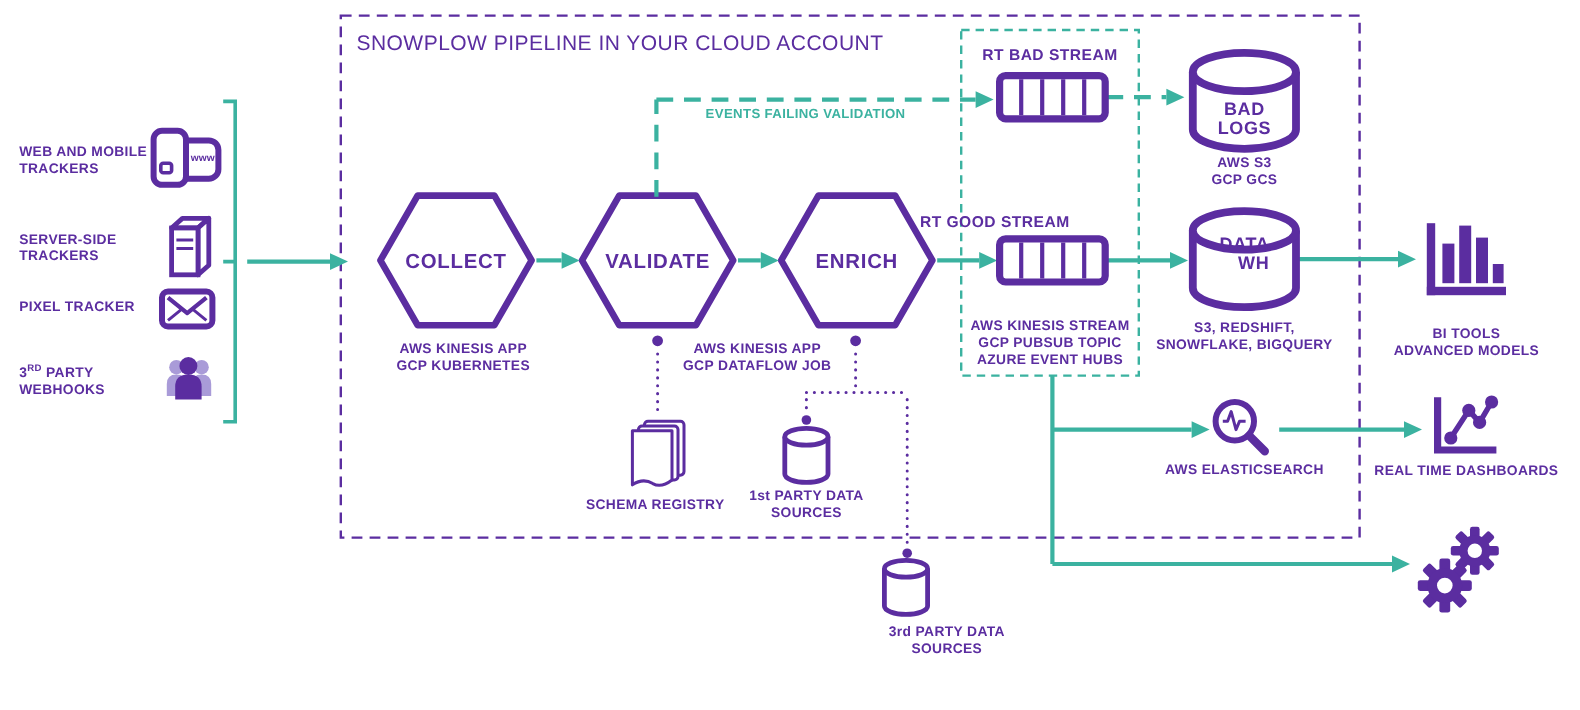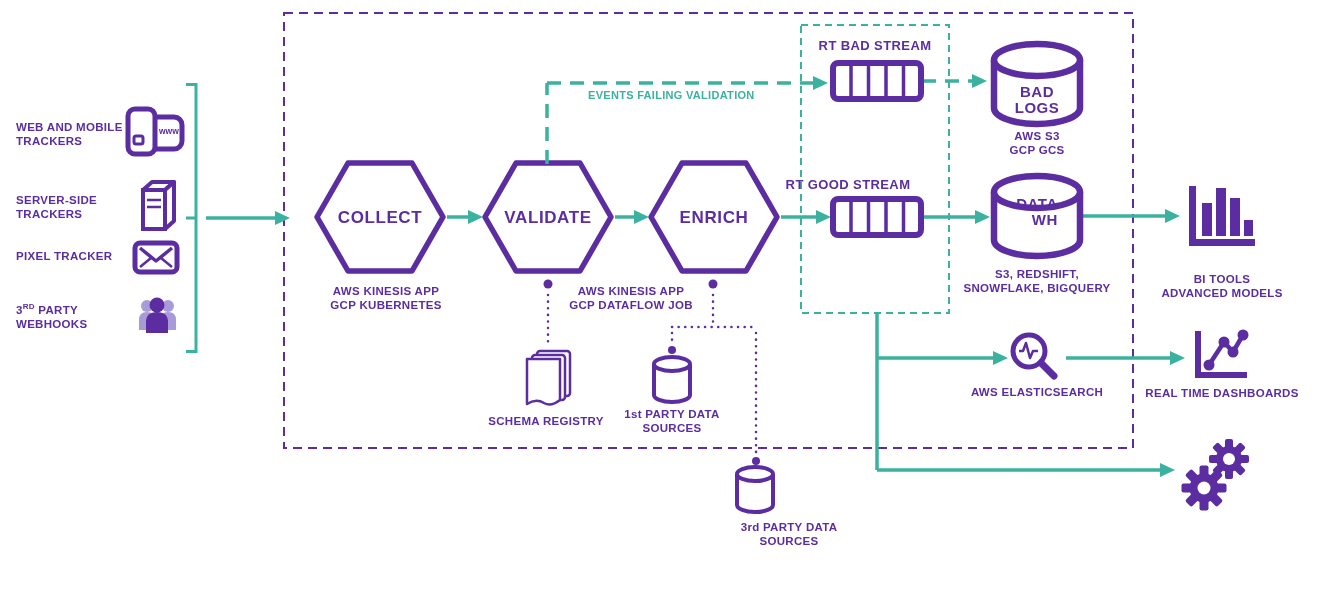--- a/index.html
+++ b/index.html
@@ -184,20 +184,21 @@
       <rect x="-4.5" y="-22.5" width="9" height="11" rx="2" class="fp" transform="rotate(180)"></rect>
       <rect x="-4.5" y="-22.5" width="9" height="11" rx="2" class="fp" transform="rotate(225)"></rect>
       <rect x="-4.5" y="-22.5" width="9" height="11" rx="2" class="fp" transform="rotate(270)"></rect>
       <rect x="-4.5" y="-22.5" width="9" height="11" rx="2" class="fp" transform="rotate(315)"></rect>
       <circle r="14.5" class="fp"></circle>
       <circle r="6.5" fill="#fff"></circle>
     </g>
   </g>
 </svg>
 
+<div class="t title" style="left:297px;top:26px;">SNOWPLOW PIPELINE IN YOUR CLOUD ACCOUNT</div>
 
 <div class="t src" style="left:16px;top:120px;">
   <div>WEB AND MOBILE</div>
   <div>TRACKERS</div>
 </div>
 <div class="t src" style="left:16px;top:193px;">
   <div>SERVER-SIDE</div>
   <div>TRACKERS</div>
 </div>
 <div class="t src" style="left:16px;top:249px;">
@@ -227,21 +228,26 @@
 <div class="t cap ctr" style="left:672px;top:407px;">
   <div>1st PARTY DATA</div>
   <div>SOURCES</div>
 </div>
 <div class="t cap ctr" style="left:756px;top:520px;margin-left:33px;">
   <div>3rd PARTY DATA</div>
   <div>SOURCES</div>
 </div>
 
 <div class="t stream-title ctr" style="left:875px;top:38px;">RT BAD STREAM</div>
-<div class="t stream-title ctr" style="left:848px;top:177px;">RT GOOD STREAM</div>
+<div class="t stream-title ctr" style="left:829px;top:177px;">RT GOOD STREAM</div>
+<div class="t cap ctr" style="left:875px;top:265px;">
+  <div>AWS KINESIS STREAM</div>
+  <div>GCP PUBSUB TOPIC</div>
+  <div>AZURE EVENT HUBS</div>
+</div>
 
 <div class="t cyl ctr" style="left:1037px;top:84px;">
   <div>BAD</div>
   <div>LOGS</div>
 </div>
 <div class="t cap ctr" style="left:1037px;top:129px;">
   <div>AWS S3</div>
   <div>GCP GCS</div>
 </div>
 <div class="t cyl ctr" style="left:1037px;top:196px;text-align:right;">

